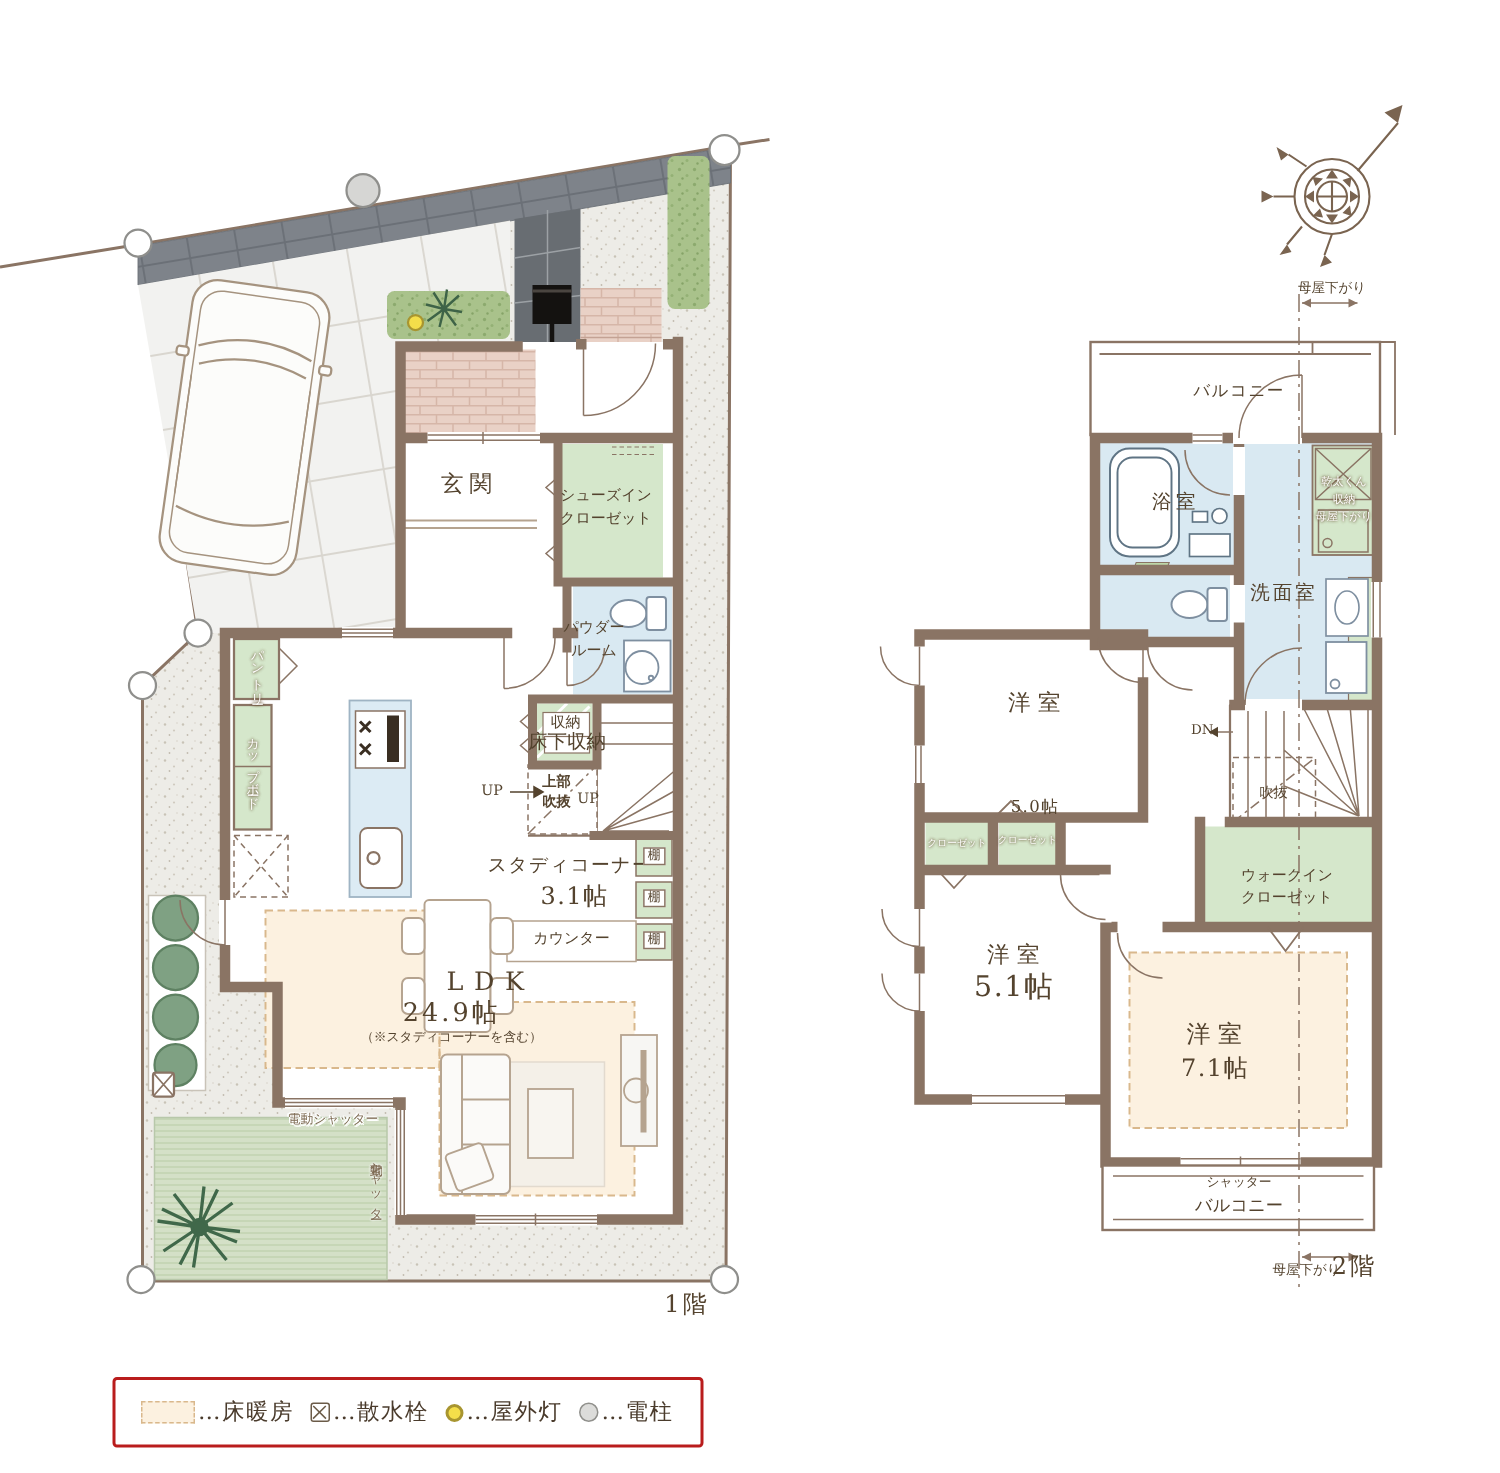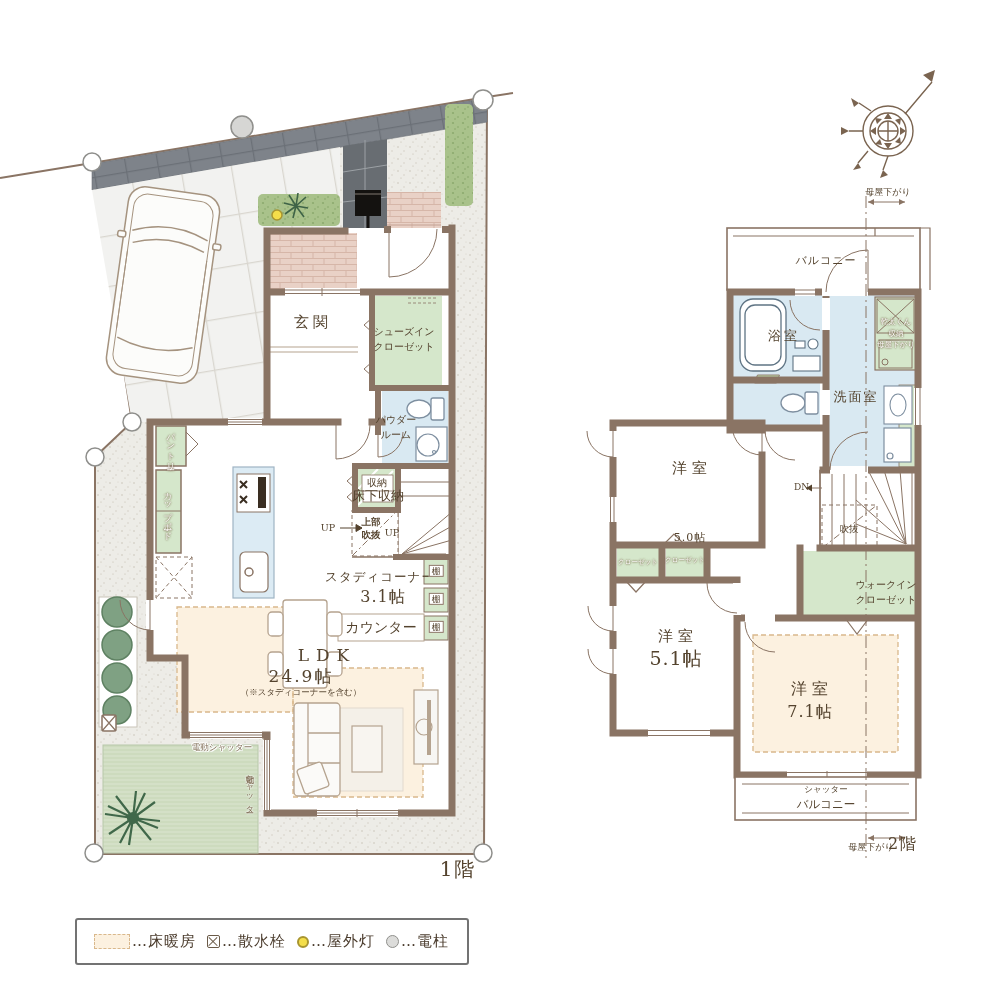--- a/index.html
+++ b/index.html
@@ -7,21 +7,21 @@
           font-family:"DejaVu Serif","Liberation Serif",serif;}
   svg{position:absolute;left:0;top:0;}
   .lb{position:absolute;transform:translate(-50%,-50%);color:#54432E;text-align:center;
       white-space:pre-line;line-height:1.45;pointer-events:none;}
   .lbv{position:absolute;transform:translate(-50%,-50%);color:#54432E;writing-mode:vertical-rl;
        text-align:center;white-space:pre;line-height:1;pointer-events:none;}
   .wht{color:#fff;text-shadow:0 0 2px rgba(110,88,58,.95),0 0 2px rgba(110,88,58,.9);}
   .halo{text-shadow:-1px 0 #fff,1px 0 #fff,0 -1px #fff,0 1px #fff,1px 1px #fff,-1px -1px #fff;}
   .badge{background:#fff;border:1px solid #8A7464;padding:0 2px;}
   .legend{position:absolute;left:75px;top:918px;width:394px;height:47px;background:#fff;
-          border:2px solid #737373;border-radius:3px;display:flex;align-items:center;
+          border:2px solid #b91c1c;border-radius:3px;display:flex;align-items:center;
           padding-left:17px;gap:11px;box-sizing:border-box;}
   .leg-item{display:flex;align-items:center;gap:2px;color:#4A3B2C;font-size:15px;letter-spacing:1px;}
   .sw-heat{display:inline-block;width:36px;height:15px;background:#FCF1E0;border:1.5px dashed #D9B88C;box-sizing:border-box;}
   .sw-tap{display:inline-block;width:13px;height:13px;border:1.5px solid #6B5B48;border-radius:2px;position:relative;box-sizing:border-box;}
   .sw-tap:before,.sw-tap:after{content:"";position:absolute;left:-1px;top:4.5px;width:12px;height:1.2px;background:#6B5B48;}
   .sw-tap:before{transform:rotate(45deg);}
   .sw-tap:after{transform:rotate(-45deg);}
   .sw-light{display:inline-block;width:12px;height:12px;border-radius:50%;background:#F4DE4A;border:2px solid #A89530;box-sizing:border-box;}
   .sw-pole{display:inline-block;width:13px;height:13px;border-radius:50%;background:#DCDCDA;border:1.5px solid #90908C;box-sizing:border-box;}
 </style>
@@ -395,46 +395,46 @@
 <div class="lb" style="left:396px;top:427px;font-size:10px;">パウダー
 ルーム</div>
 <div class="lb" style="left:377px;top:483px;font-size:10px;">収納</div>
 <div class="lb" style="left:378px;top:496px;font-size:13px;">床下収納</div>
 <div class="lb" style="left:371px;top:529px;font-size:9.5px;line-height:1.35;font-weight:bold;">上部
 吹抜</div>
 <div class="lb" style="left:328px;top:528px;font-size:9.5px;">UP</div>
 <div class="lb" style="left:392px;top:533px;font-size:9.5px;">UP</div>
 <div class="lb" style="left:380px;top:577px;font-size:12.5px;letter-spacing:1px;">スタディコーナー</div>
 <div class="lb" style="left:383px;top:597px;font-size:16px;letter-spacing:1px;">3.1帖</div>
-<div class="lb" style="left:381px;top:627px;font-size:14px;">カウンター</div>
+<div class="lb" style="left:381px;top:627px;font-size:10px;">カウンター</div>
 <div class="lb" style="left:436px;top:571px;font-size:8.5px;"><span class="badge">棚</span></div>
 <div class="lb" style="left:436px;top:599px;font-size:8.5px;"><span class="badge">棚</span></div>
 <div class="lb" style="left:436px;top:627px;font-size:8.5px;"><span class="badge">棚</span></div>
 <div class="lbv wht" style="left:171px;top:446px;font-size:8.5px;">パントリー</div>
 <div class="lbv wht" style="left:168px;top:511px;font-size:8.5px;">カップボード</div>
 <div class="lb" style="left:303px;top:655px;font-size:17px;letter-spacing:7px;margin-left:24px;">LDK</div>
 <div class="lb" style="left:301px;top:676px;font-size:17px;letter-spacing:2px;">24.9帖</div>
 <div class="lb" style="left:301px;top:692px;font-size:8.5px;">（※スタディコーナーを含む）</div>
 <div class="lb halo" style="left:222px;top:747px;font-size:8.5px;color:#7D6A52;">電動シャッター</div>
 <div class="lbv" style="left:250px;top:789px;font-size:8.5px;color:#7D6A52;text-shadow:0 0 2px #fff,0 0 2px #fff;">電動シャッター</div>
-<div class="lb" style="left:458px;top:869px;font-size:20px;letter-spacing:2px;">1階</div>
+<div class="lb" style="left:458px;top:869px;font-size:16px;letter-spacing:2px;">1階</div>
 
 <div class="lb" style="left:826px;top:261px;font-size:11px;letter-spacing:1px;">バルコニー</div>
 <div class="lb" style="left:784px;top:336px;font-size:13px;letter-spacing:3px;">浴室</div>
 <div class="lb wht" style="left:896px;top:333px;font-size:7.5px;line-height:1.55;">乾太くん
 収納
 母屋下がり</div>
 <div class="lb" style="left:856px;top:397px;font-size:13px;letter-spacing:2px;">洗面室</div>
 <div class="lb" style="left:793px;top:488px;font-size:9px;padding-left:17px;">DN</div>
 <div class="lb" style="left:849px;top:529px;font-size:9.5px;">吹抜</div>
 <div class="lb" style="left:692px;top:469px;font-size:15px;letter-spacing:5px;">洋室</div>
 <div class="lb" style="left:690px;top:490px;font-size:11px;letter-spacing:1px;margin-top:48px;">5.0帖</div>
 <div class="lb wht" style="left:638px;top:563px;font-size:6.5px;">クローゼット</div>
 <div class="lb wht" style="left:685px;top:561px;font-size:6.5px;">クローゼット</div>
-<div class="lb" style="left:886px;top:592px;font-size:10px;">ウォークイン
+<div class="lb" style="left:858px;top:592px;font-size:10px;">ウォークイン
 クローゼット</div>
 <div class="lb" style="left:678px;top:637px;font-size:15px;letter-spacing:5px;">洋室</div>
 <div class="lb" style="left:676px;top:659px;font-size:19px;letter-spacing:1px;">5.1帖</div>
 <div class="lb" style="left:812px;top:689px;font-size:16px;letter-spacing:5px;">洋室</div>
 <div class="lb" style="left:810px;top:712px;font-size:16px;letter-spacing:1px;">7.1帖</div>
 <div class="lb" style="left:826px;top:789px;font-size:8.5px;">シャッター</div>
 <div class="lb" style="left:826px;top:804px;font-size:11.5px;">バルコニー</div>
 <div class="lb" style="left:888px;top:193px;font-size:9px;">母屋下がり</div>
 <div class="lb" style="left:871px;top:848px;font-size:9px;">母屋下がり</div>
 <div class="lb" style="left:903px;top:844px;font-size:16px;letter-spacing:2px;">2階</div>

